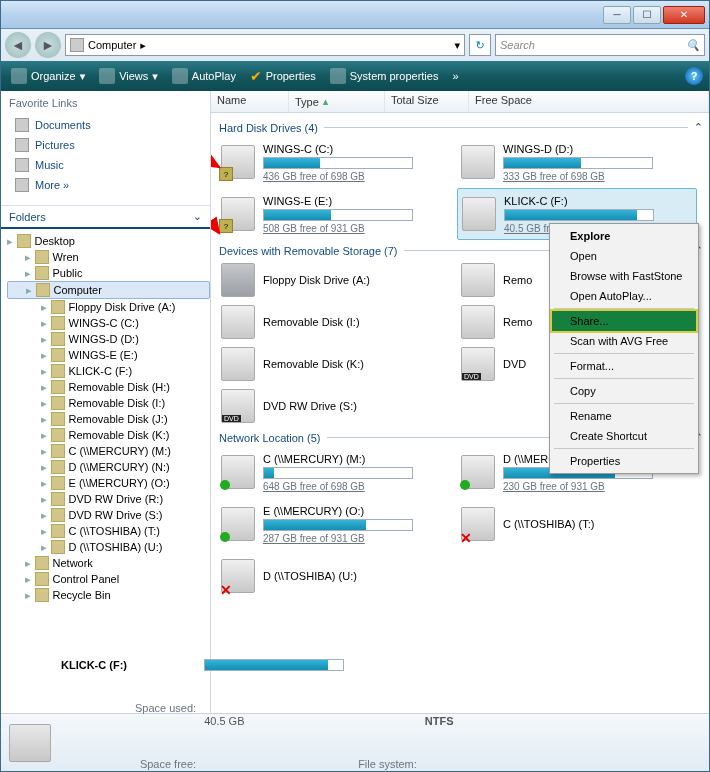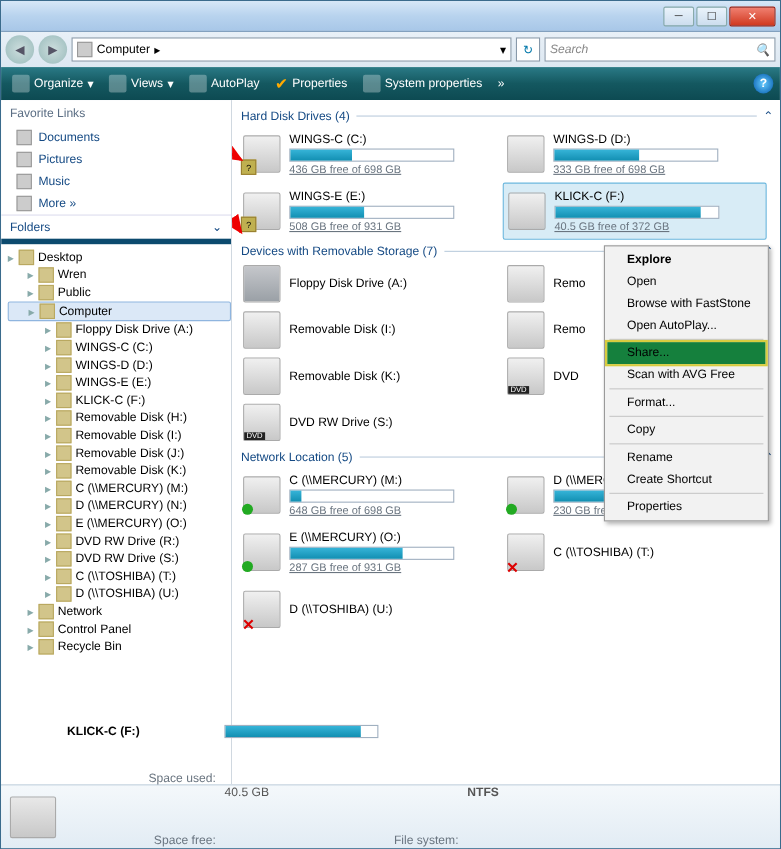--- a/index.html
+++ b/index.html
@@ -14,21 +14,21 @@
 .miniicon { width:14px; height:14px; background:#ccc; border:1px solid #999; display:inline-block; }
 .searchbox { width:210px; height:22px; background:#fff; border:1px solid #89a; display:flex; align-items:center; padding:0 4px; color:#888; font-style:italic; }
 .toolbar { height:30px; background:linear-gradient(#2a7a86,#145860,#0d4a52); display:flex; align-items:center; padding:0 6px; color:#fff; gap:6px; }
 .toolbar .titem { display:flex; align-items:center; gap:4px; padding:2px 4px; }
 .toolbar .ticon { width:16px; height:16px; background:rgba(255,255,255,.3); border-radius:2px; display:inline-block;}
 .toolbar .help { margin-left:auto; width:18px; height:18px; border-radius:50%; background:radial-gradient(#6cf,#05a); display:flex; align-items:center; justify-content:center; color:#fff; font-weight:bold; font-size:11px;}
 .body { flex:1; display:flex; overflow:hidden; background:#fff; }
 .leftpane { width:210px; border-right:1px solid #d0d8e0; display:flex; flex-direction:column; overflow:hidden; }
 .favhdr { padding:6px 8px; color:#5b6e84; font-size:11px; }
 .favitem { display:flex; align-items:center; gap:6px; padding:3px 8px 3px 14px; color:#154a84; }
-.sechdr { padding:4px 8px; color:#154a84; display:flex; align-items:center; justify-content:space-between; border-top:1px solid #dde; border-bottom:5px solid #0c4a6e; margin-top:0; }
+.sechdr { padding:4px 8px; color:#154a84; display:flex; align-items:center; justify-content:space-between; border-top:1px solid #dde; border-bottom:2px solid #0c4a6e; margin-top:10px; }
 .tree { flex:1; overflow:auto; padding:4px 0 4px 6px; }
 .tnode { display:flex; align-items:center; gap:4px; padding:1px 0; white-space:nowrap; color:#000; }
 .tnode .ticon2 { width:14px; height:14px; background:#d2c58a; border:1px solid #b9a860; display:inline-block; }
 .tnode.selected { background:#dbe8f7; border:1px solid #8fb5df; border-radius:2px; }
 .indent1{padding-left:18px}.indent2{padding-left:34px}
 .rightpane { flex:1; display:flex; flex-direction:column; overflow:hidden; background:#fff; }
 .colhdr { height:22px; background:linear-gradient(#fdfdfe,#ebf1f7); border-bottom:1px solid #cdd7e1; display:flex; }
 .colhdr div { padding:3px 6px; border-right:1px solid #dee6ee; color:#333; }
 .content { flex:1; overflow:hidden; padding:4px 6px; position:relative; }
 .grouphdr { color:#154a84; font-size:11px; padding:4px 0 2px 2px; display:flex; align-items:center; gap:6px; }
@@ -246,20 +246,29 @@
           </div>
           <div class="tnode indent1">
             <span style="color:#8aa">▸</span>
             <span class="ticon2"></span>
             <span>Recycle Bin</span>
           </div>
         </div>
     </div>
 
     <div class="rightpane">
+      <div class="colhdr">
+        <div style="width:78px">Name</div>
+        <div style="width:96px;display:flex;align-items:center;gap:4px">
+            <span>Type</span>
+            <span style="color:#5a7">▴</span>
+          </div>
+        <div style="width:84px">Total Size</div>
+        <div style="flex:1">Free Space</div>
+      </div>
       <div class="content" id="content">
 
         <svg class="arrow" style="top:4px;left:-74px" width="90" height="80">
           <defs>
               <marker id="ah1" markerWidth="8" markerHeight="8" refX="6" refY="3" orient="auto">
                 <path d="M0,0 L7,3 L0,6 Z" fill="#e00"></path>
               </marker>
             </defs>
           <line x1="4" y1="4" x2="82" y2="50" stroke="#e00" stroke-width="2.5" marker-end="url(#ah1)"></line>
         </svg>

